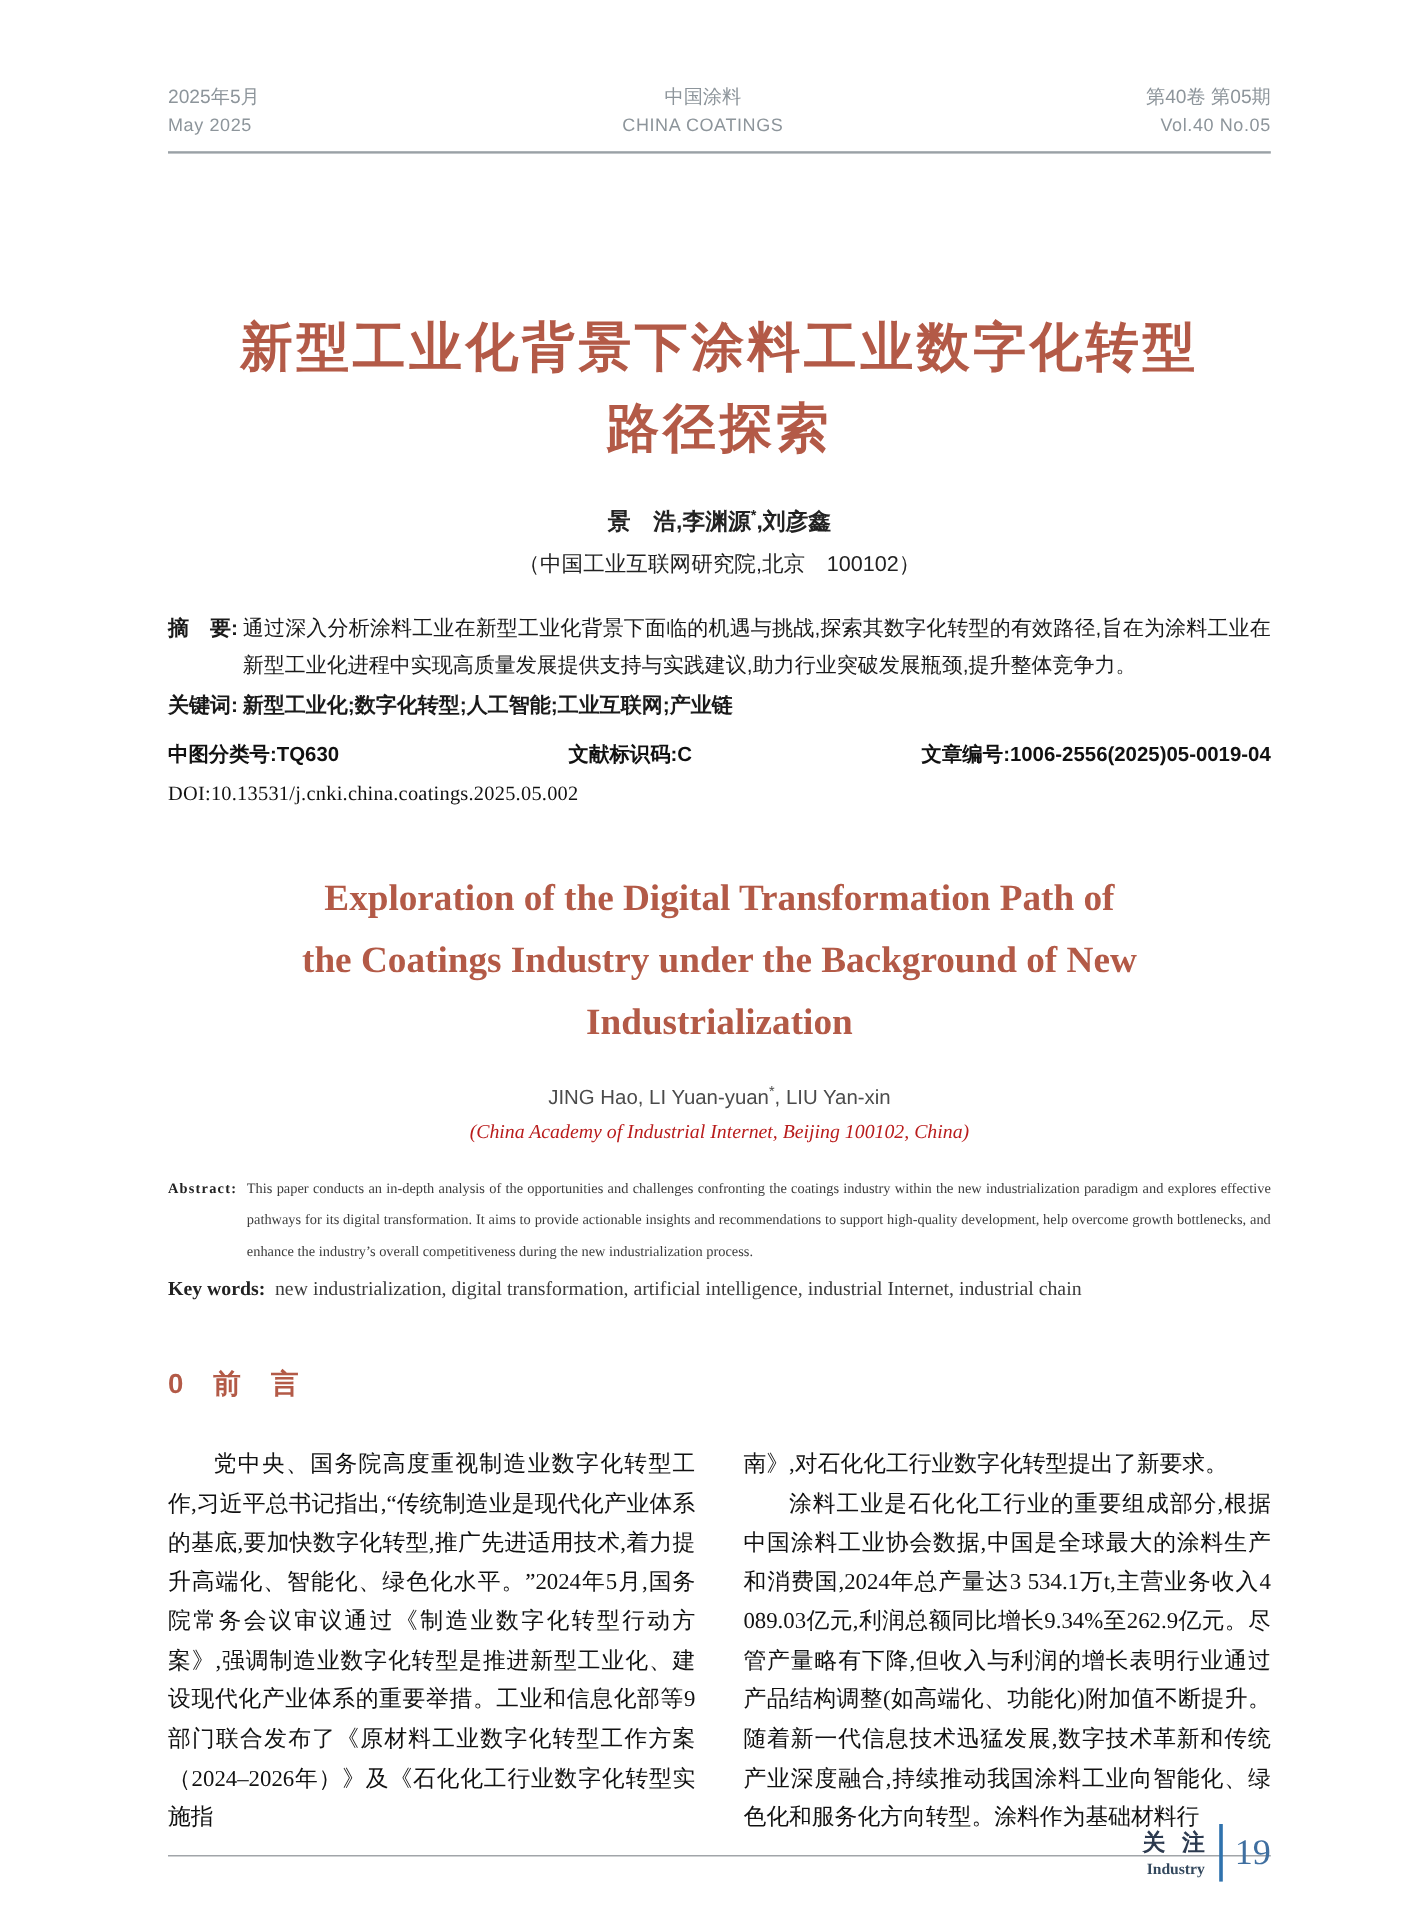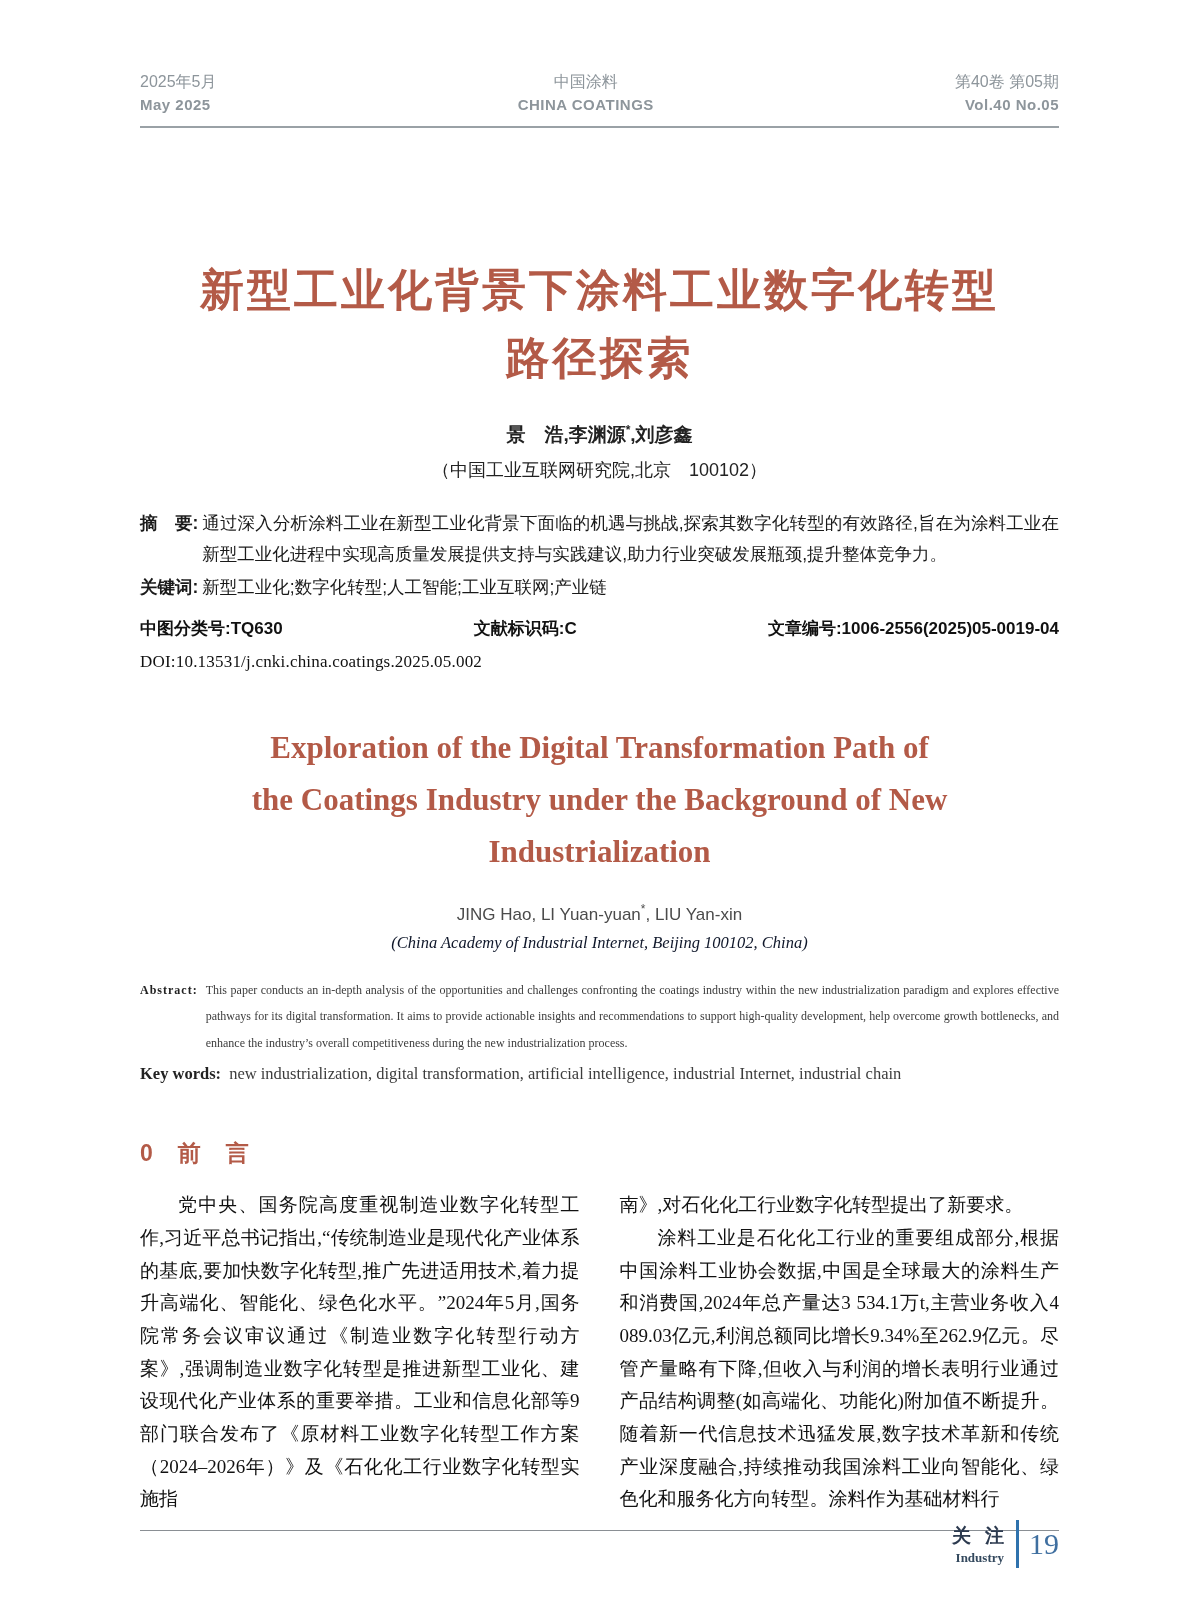--- a/index.html
+++ b/index.html
@@ -19,21 +19,21 @@
   .running-head {
     display:flex; justify-content:space-between; align-items:flex-end;
     padding-top:70px; padding-bottom:9px;
     border-bottom:2px solid #9aa1a6;
     color:#8d959b; font-size:16px; line-height:1.5;
   }
   .rh-col { display:flex; flex-direction:column; }
   .rh-left { text-align:left; }
   .rh-center { text-align:center; }
   .rh-right { text-align:right; }
-  .rh-en { font-size:15px; letter-spacing:0.5px;font-weight:bold; }
+  .rh-en { font-size:15px; letter-spacing:0.5px; }
 
   
   .title-cn {
     margin-top:128px;
     text-align:center;
     font-weight:bold;
     font-size:44px; line-height:1.55; letter-spacing:3px;
     color:#b35a47;
     white-space:pre-line;
   }
@@ -46,21 +46,21 @@
     margin-top:10px; text-align:center;
     font-size:18px; color:#222;
   }
 
   
   .abs-cn { margin-top:26px; display:flex; font-size:17.5px; line-height:1.75; }
   .abs-cn .lbl { font-weight:bold; white-space:nowrap; }
   .abs-cn .txt { flex:1; text-align:justify; margin-left:4px; }
   .kw-cn { margin-top:4px; display:flex; font-size:17.5px; line-height:1.7; }
   .kw-cn .lbl { font-weight:bold; white-space:nowrap; }
-  .kw-cn .txt { margin-left:4px; }
+  .kw-cn .txt { margin-left:4px;font-weight:bold; }
 
   .meta-row {
     margin-top:14px; display:flex; justify-content:space-between;
     font-size:17px; font-weight:bold; color:#111;
   }
   .doi-line {
     margin-top:12px;
     font-family:"Liberation Serif", serif;
     font-size:17px; color:#111; letter-spacing:0.2px;
   }
@@ -73,21 +73,21 @@
     color:#b35a47;
     white-space:pre-line;
   }
   .authors-en {
     margin-top:24px; text-align:center;
     font-size:17px; color:#4b4b4b;
   }
   .affiliation-en {
     margin-top:8px; text-align:center;
     font-family:"Liberation Serif", serif; font-style:italic;
-    font-size:16.5px; color:#0f172a;
+    font-size:16.5px; color:#b91c1c;
   }
 
   
   .abs-en {
     margin-top:24px; display:flex;
     font-family:"Liberation Serif", serif;
     font-size:12px; line-height:2.2; color:#3c3c3c;
   }
   .abs-en .lbl { font-weight:bold; letter-spacing:1px; white-space:nowrap; color:#222; }
   .abs-en .txt { flex:1; margin-left:8px; text-align:justify; }
@@ -98,21 +98,21 @@
   }
   .kw-en .lbl { font-weight:bold; white-space:nowrap; color:#222; }
   .kw-en .txt { margin-left:8px; }
 
   
   .section-heading {
     margin-top:46px;
     font-size:23px; font-weight:bold; color:#b35a47;
     letter-spacing:1px;
   }
-  .body-cols { margin-top:20px; display:flex; gap:40px; }
+  .body-cols { margin-top:36px; display:flex; gap:40px; }
   .bcol { flex:1; font-family:"Liberation Serif", serif;
     font-size:19px; line-height:1.72; color:#111; text-align:justify; }
   .bcol p.indent { text-indent:2em; }
 
   
   .footnotes {
     margin-top:14px;
     border-top:1.5px solid #8a8f94;
     padding-top:10px;
     font-size:16px; line-height:2.05; color:#1a1a1a;

